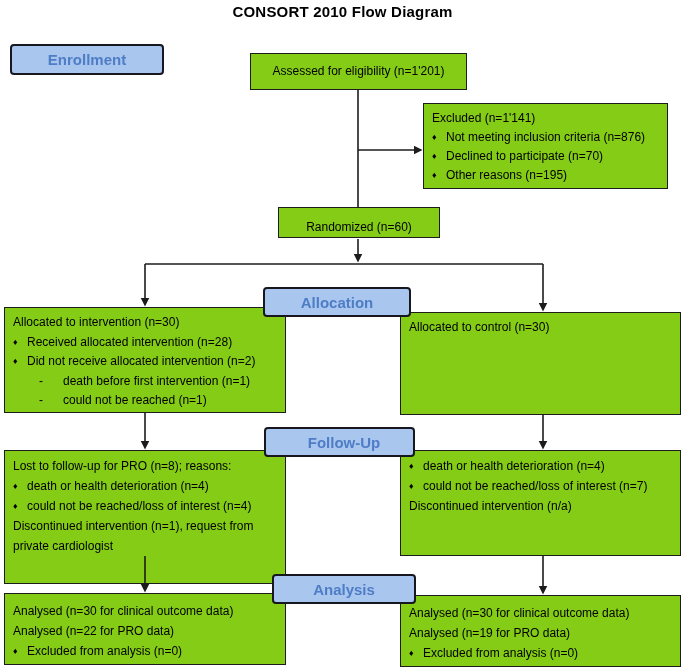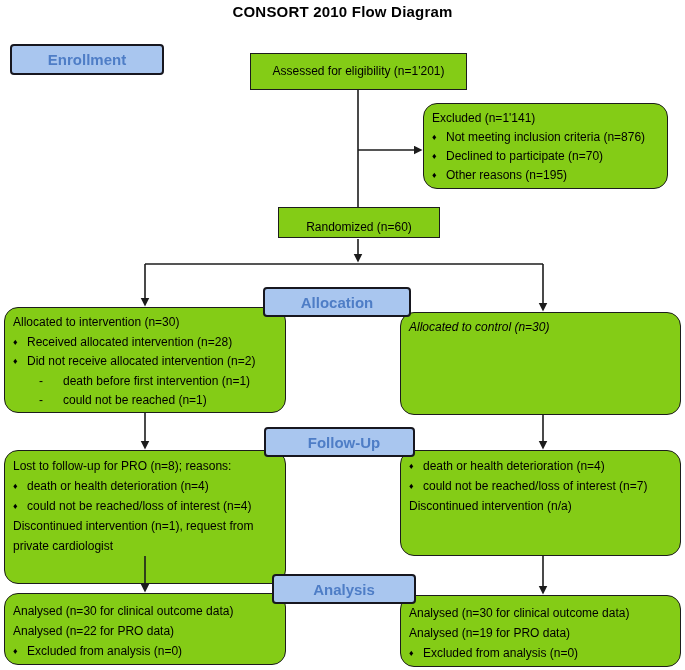--- a/index.html
+++ b/index.html
@@ -20,42 +20,42 @@
   .title{
     position:absolute;top:3px;left:0;width:100%;text-align:center;
     font-size:15px;font-weight:bold;letter-spacing:0.2px;
   }
   .connectors{position:absolute;left:0;top:0;width:685px;height:670px;pointer-events:none;z-index:2;}
   .node{
     position:absolute;background:#84cc16;border:1.5px solid var(--box-border);
     font-size:12px;line-height:19px;z-index:1;box-sizing:border-box;
   }
   .node.center{display:flex;align-items:center;justify-content:center;text-align:center;}
-  .node.textbox{padding:5px 8px 4px 8px;border-radius:14px;}
+  .node.textbox{padding:5px 8px 4px 8px;}
   .row{display:flex;}
   .b{width:14px;flex:0 0 14px;font-size:9px;line-height:19px;text-align:left;}
   .row .txt{flex:1;}
   .sub{padding-left:26px;}
   .sub .dash{width:24px;flex:0 0 24px;}
   .stage{
     position:absolute;z-index:5;background:var(--label-fill);
     border:2px solid var(--label-border);border-radius:4px;
     display:flex;align-items:center;justify-content:center;
     font-size:15px;font-weight:bold;color:var(--label-text);box-sizing:border-box;
   }
   #lbl-enrollment{left:10px;top:44px;width:154px;height:31px;}
   #lbl-allocation{left:263px;top:287px;width:148px;height:30px;}
   #lbl-followup{left:264px;top:427px;width:151px;height:30px;padding-left:9px;}
   #lbl-analysis{left:272px;top:574px;width:144px;height:30px;}
   #box-assessed{left:250px;top:53px;width:217px;height:37px;}
   #box-excluded{left:423px;top:103px;width:245px;height:86px;}
   #box-randomized{left:278px;top:207px;width:162px;height:31px;align-items:flex-end;}
   #box-alloc-left{left:4px;top:307px;width:282px;height:106px;line-height:19.5px;}
   #box-alloc-left .b{line-height:19.5px;}
-  #box-alloc-right{left:400px;top:312px;width:281px;height:103px;font-style:italic;}
+  #box-alloc-right{left:400px;top:312px;width:281px;height:103px;}
   #box-fu-left{left:4px;top:450px;width:282px;height:134px;line-height:20px;}
   #box-fu-left .b{line-height:20px;}
   #box-fu-right{left:400px;top:450px;width:281px;height:106px;line-height:20px;}
   #box-fu-right .b{line-height:20px;}
   #box-an-left{left:4px;top:593px;width:282px;height:72px;padding-top:7px;line-height:20px;}
   #box-an-left .b{line-height:20px;}
   #box-an-right{left:400px;top:595px;width:281px;height:72px;padding-top:7px;line-height:20px;}
   #box-an-right .b{line-height:20px;}
 </style>
 </head>

